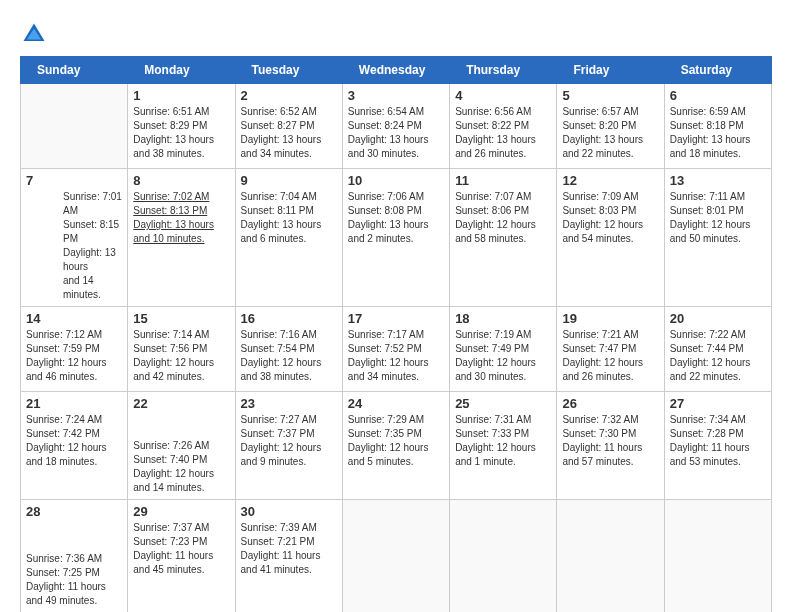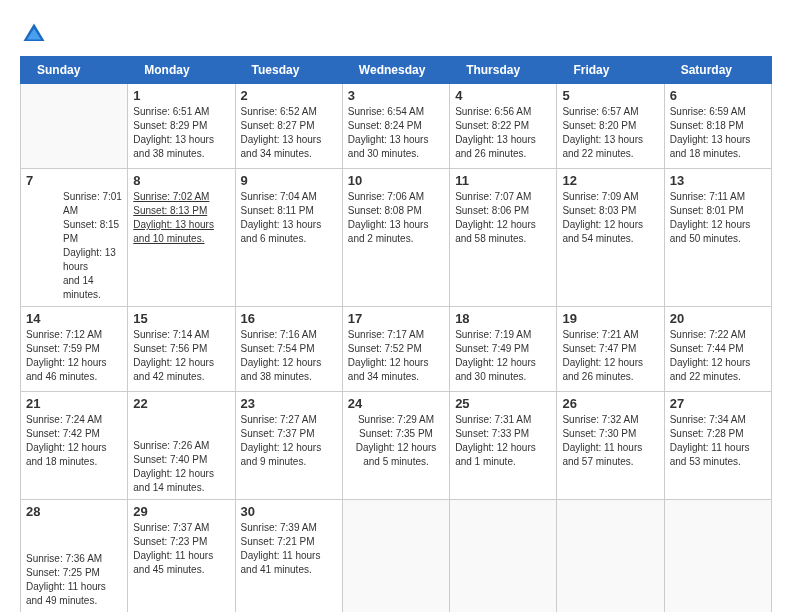--- a/index.html
+++ b/index.html
@@ -281,21 +281,21 @@
         </td>
         <td>
           <div class="day-number">23</div>
           <div class="day-info" style="white-space: pre-line;">Sunrise: 7:27 AM
 Sunset: 7:37 PM
 Daylight: 12 hours
 and 9 minutes.</div>
         </td>
         <td>
           <div class="day-number">24</div>
-          <div class="day-info" style="white-space: pre-line; text-align: center;">Sunrise: 7:29 AM
+          <div class="day-info" style="white-space: pre-line;">Sunrise: 7:29 AM
 Sunset: 7:35 PM
 Daylight: 12 hours
 and 5 minutes.</div>
         </td>
         <td>
           <div class="day-number">25</div>
           <div class="day-info" style="white-space: pre-line;">Sunrise: 7:31 AM
 Sunset: 7:33 PM
 Daylight: 12 hours
 and 1 minute.</div>

